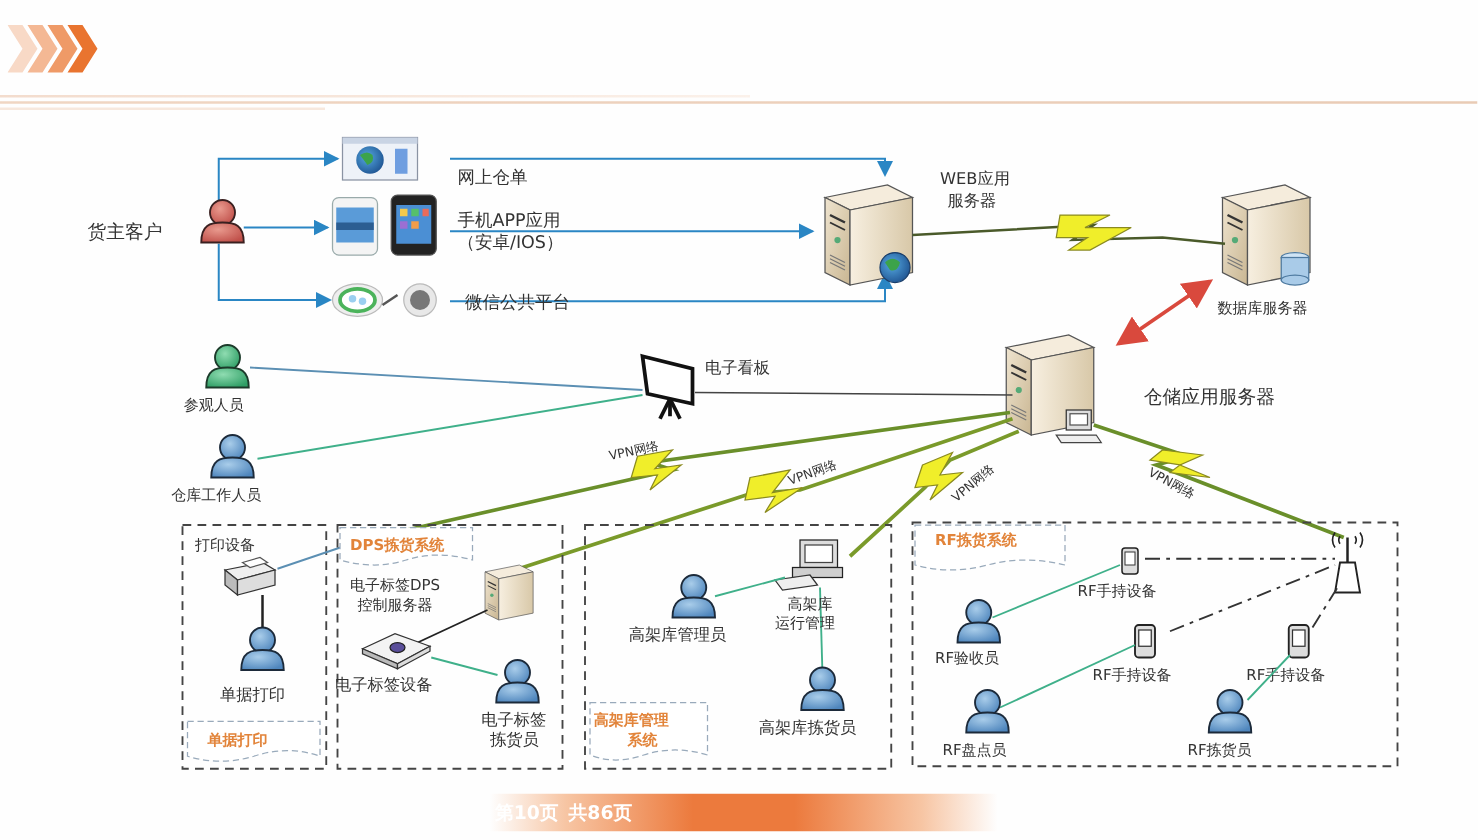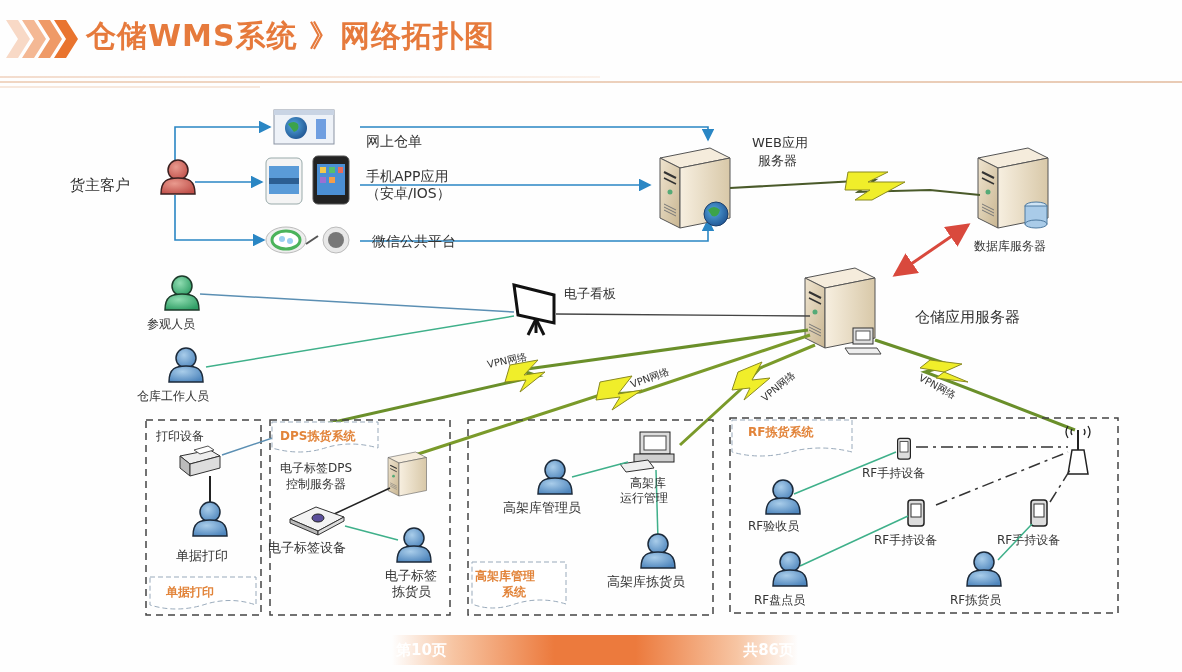--- a/index.html
+++ b/index.html
@@ -14,36 +14,35 @@
     position: absolute; left: 86px; top: 16px;
     font-size: 30px; font-weight: bold; color: #e67a3c; letter-spacing: 1px;
     font-family: "DejaVu Sans", sans-serif;
   }
   .hline { position: absolute; left: 0; height: 2px; }
   svg#diagram { position: absolute; left: 0; top: 0; }
   .lbl { font-family: "DejaVu Sans", sans-serif; fill: #333; }
   .pager {
     position: absolute; left: 392px; top: 635px; width: 406px; height: 30px;
     background: linear-gradient(90deg, rgba(255,255,255,0) 0%, #f7c5a3 15%, #ec7a3d 40%, #ec7a3d 60%, #f7c5a3 85%, rgba(255,255,255,0) 100%);
-    display: flex; align-items: center; justify-content: space-between;
+    display: flex; align-items: center; justify-content: flex-start;
     color: #fff; font-weight: bold; font-size: 15px;
   }
   .pager span { margin: 0 4px; }
 </style>
 </head>
 <body>
 
 <div class="header">
   <svg class="chevrons" width="80" height="50">
     <polygon points="0,6 12,6 24,25 12,44 0,44 12,25" fill="#f8d9c6"></polygon>
     <polygon points="16,6 28,6 40,25 28,44 16,44 28,25" fill="#f4b894"></polygon>
     <polygon points="32,6 44,6 56,25 44,44 32,44 44,25" fill="#ef9a67"></polygon>
     <polygon points="48,6 60,6 72,25 60,44 48,44 60,25" fill="#e9742f"></polygon>
   </svg>
-  <div class="title">仓储WMS系统 》网络拓扑图</div>
   <div class="hline" style="top:76px;width:600px;background:linear-gradient(90deg,#f3dccd,#fbf1ea);"></div>
   <div class="hline" style="top:81px;width:1182px;background:linear-gradient(90deg,#f0d6c3,#e9cbb5);"></div>
   <div class="hline" style="top:86px;width:260px;background:#f7e8dd;"></div>
 </div>
 
 <svg id="diagram" width="1182" height="672">
   <defs>
     <marker id="arrBlue" markerWidth="8" markerHeight="8" refX="7" refY="4" orient="auto">
       <path d="M0,0 L8,4 L0,8 z" fill="#2a86c4"></path>
     </marker>

